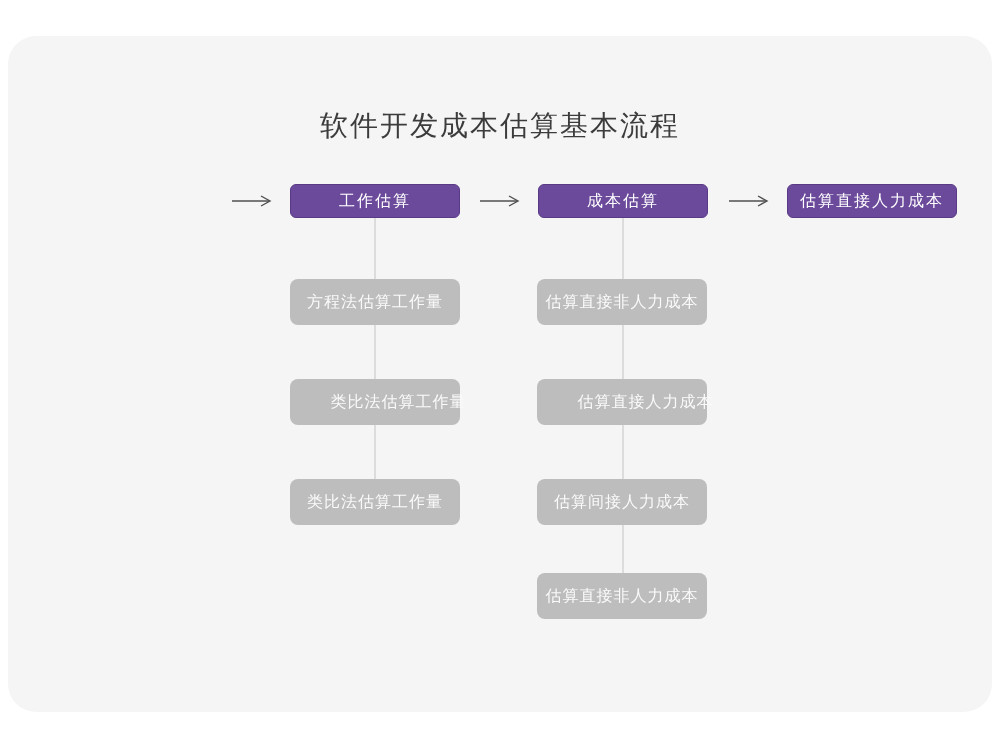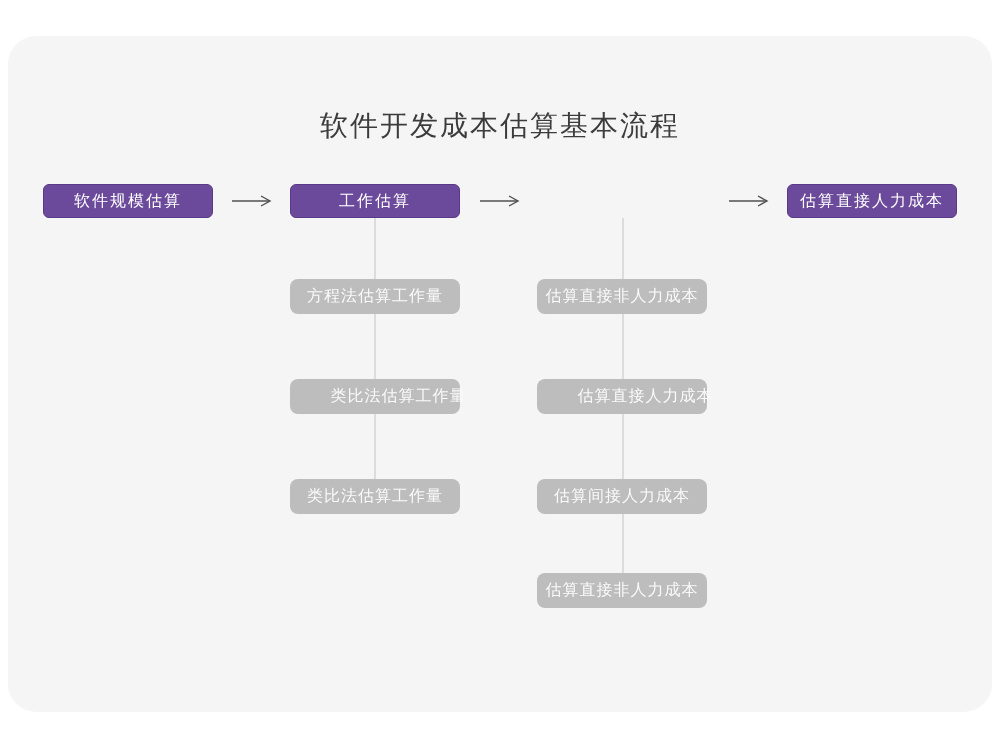--- a/index.html
+++ b/index.html
@@ -49,21 +49,21 @@
     background: var(--stage-fill, #6B4A9B);
     border: 1px solid var(--stage-border, #5A3A86);
     border-radius: 6px;
     color: var(--stage-text, #FFFFFF);
   }
   .stage.s1 { left: 35px;  }
   .stage.s2 { left: 282px; }
   .stage.s3 { left: 530px; }
   .stage.s4 { left: 779px; }
   .sub {
-    height: 35px;
+    height: 46px;
     background: var(--sub-fill, #BDBDBD);
     border-radius: 8px;
     color: var(--sub-text, #FAFAFA);
     letter-spacing: 1px;
   }
   .col-a { left: 282px; }
   .col-b { left: 529px; }
   .row-1 { top: 243px; }
   .row-2 { top: 343px; padding-left: 47px; }
   .row-3 { top: 443px; }
@@ -91,34 +91,34 @@
 </head>
 <body>
 
 <div class="canvas">
 
   <h1 class="title">软件开发成本估算基本流程</h1>
 
   <div class="vline va"></div>
   <div class="vline vb"></div>
 
-  <div class="node stage s1">软件规模估算</div>
 
   <svg class="arrow g1" viewBox="0 0 42 12" xmlns="http://www.w3.org/2000/svg">
     <line x1="1" y1="6" x2="38" y2="6" stroke="currentColor" stroke-width="1.4"></line>
     <polyline points="30,1 39,6 30,11" fill="none" stroke="currentColor" stroke-width="1.4"></polyline>
   </svg>
 
   <div class="node stage s2">工作估算</div>
 
   <svg class="arrow g2" viewBox="0 0 42 12" xmlns="http://www.w3.org/2000/svg">
     <line x1="1" y1="6" x2="38" y2="6" stroke="currentColor" stroke-width="1.4"></line>
     <polyline points="30,1 39,6 30,11" fill="none" stroke="currentColor" stroke-width="1.4"></polyline>
   </svg>
 
+  <div class="node stage s3">成本估算</div>
 
   <svg class="arrow g3" viewBox="0 0 42 12" xmlns="http://www.w3.org/2000/svg">
     <line x1="1" y1="6" x2="38" y2="6" stroke="currentColor" stroke-width="1.4"></line>
     <polyline points="30,1 39,6 30,11" fill="none" stroke="currentColor" stroke-width="1.4"></polyline>
   </svg>
 
   <div class="node stage s4">估算直接人力成本</div>
 
   <div class="node sub col-a row-1">方程法估算工作量</div>
   <div class="node sub col-a row-2">类比法估算工作量</div>

